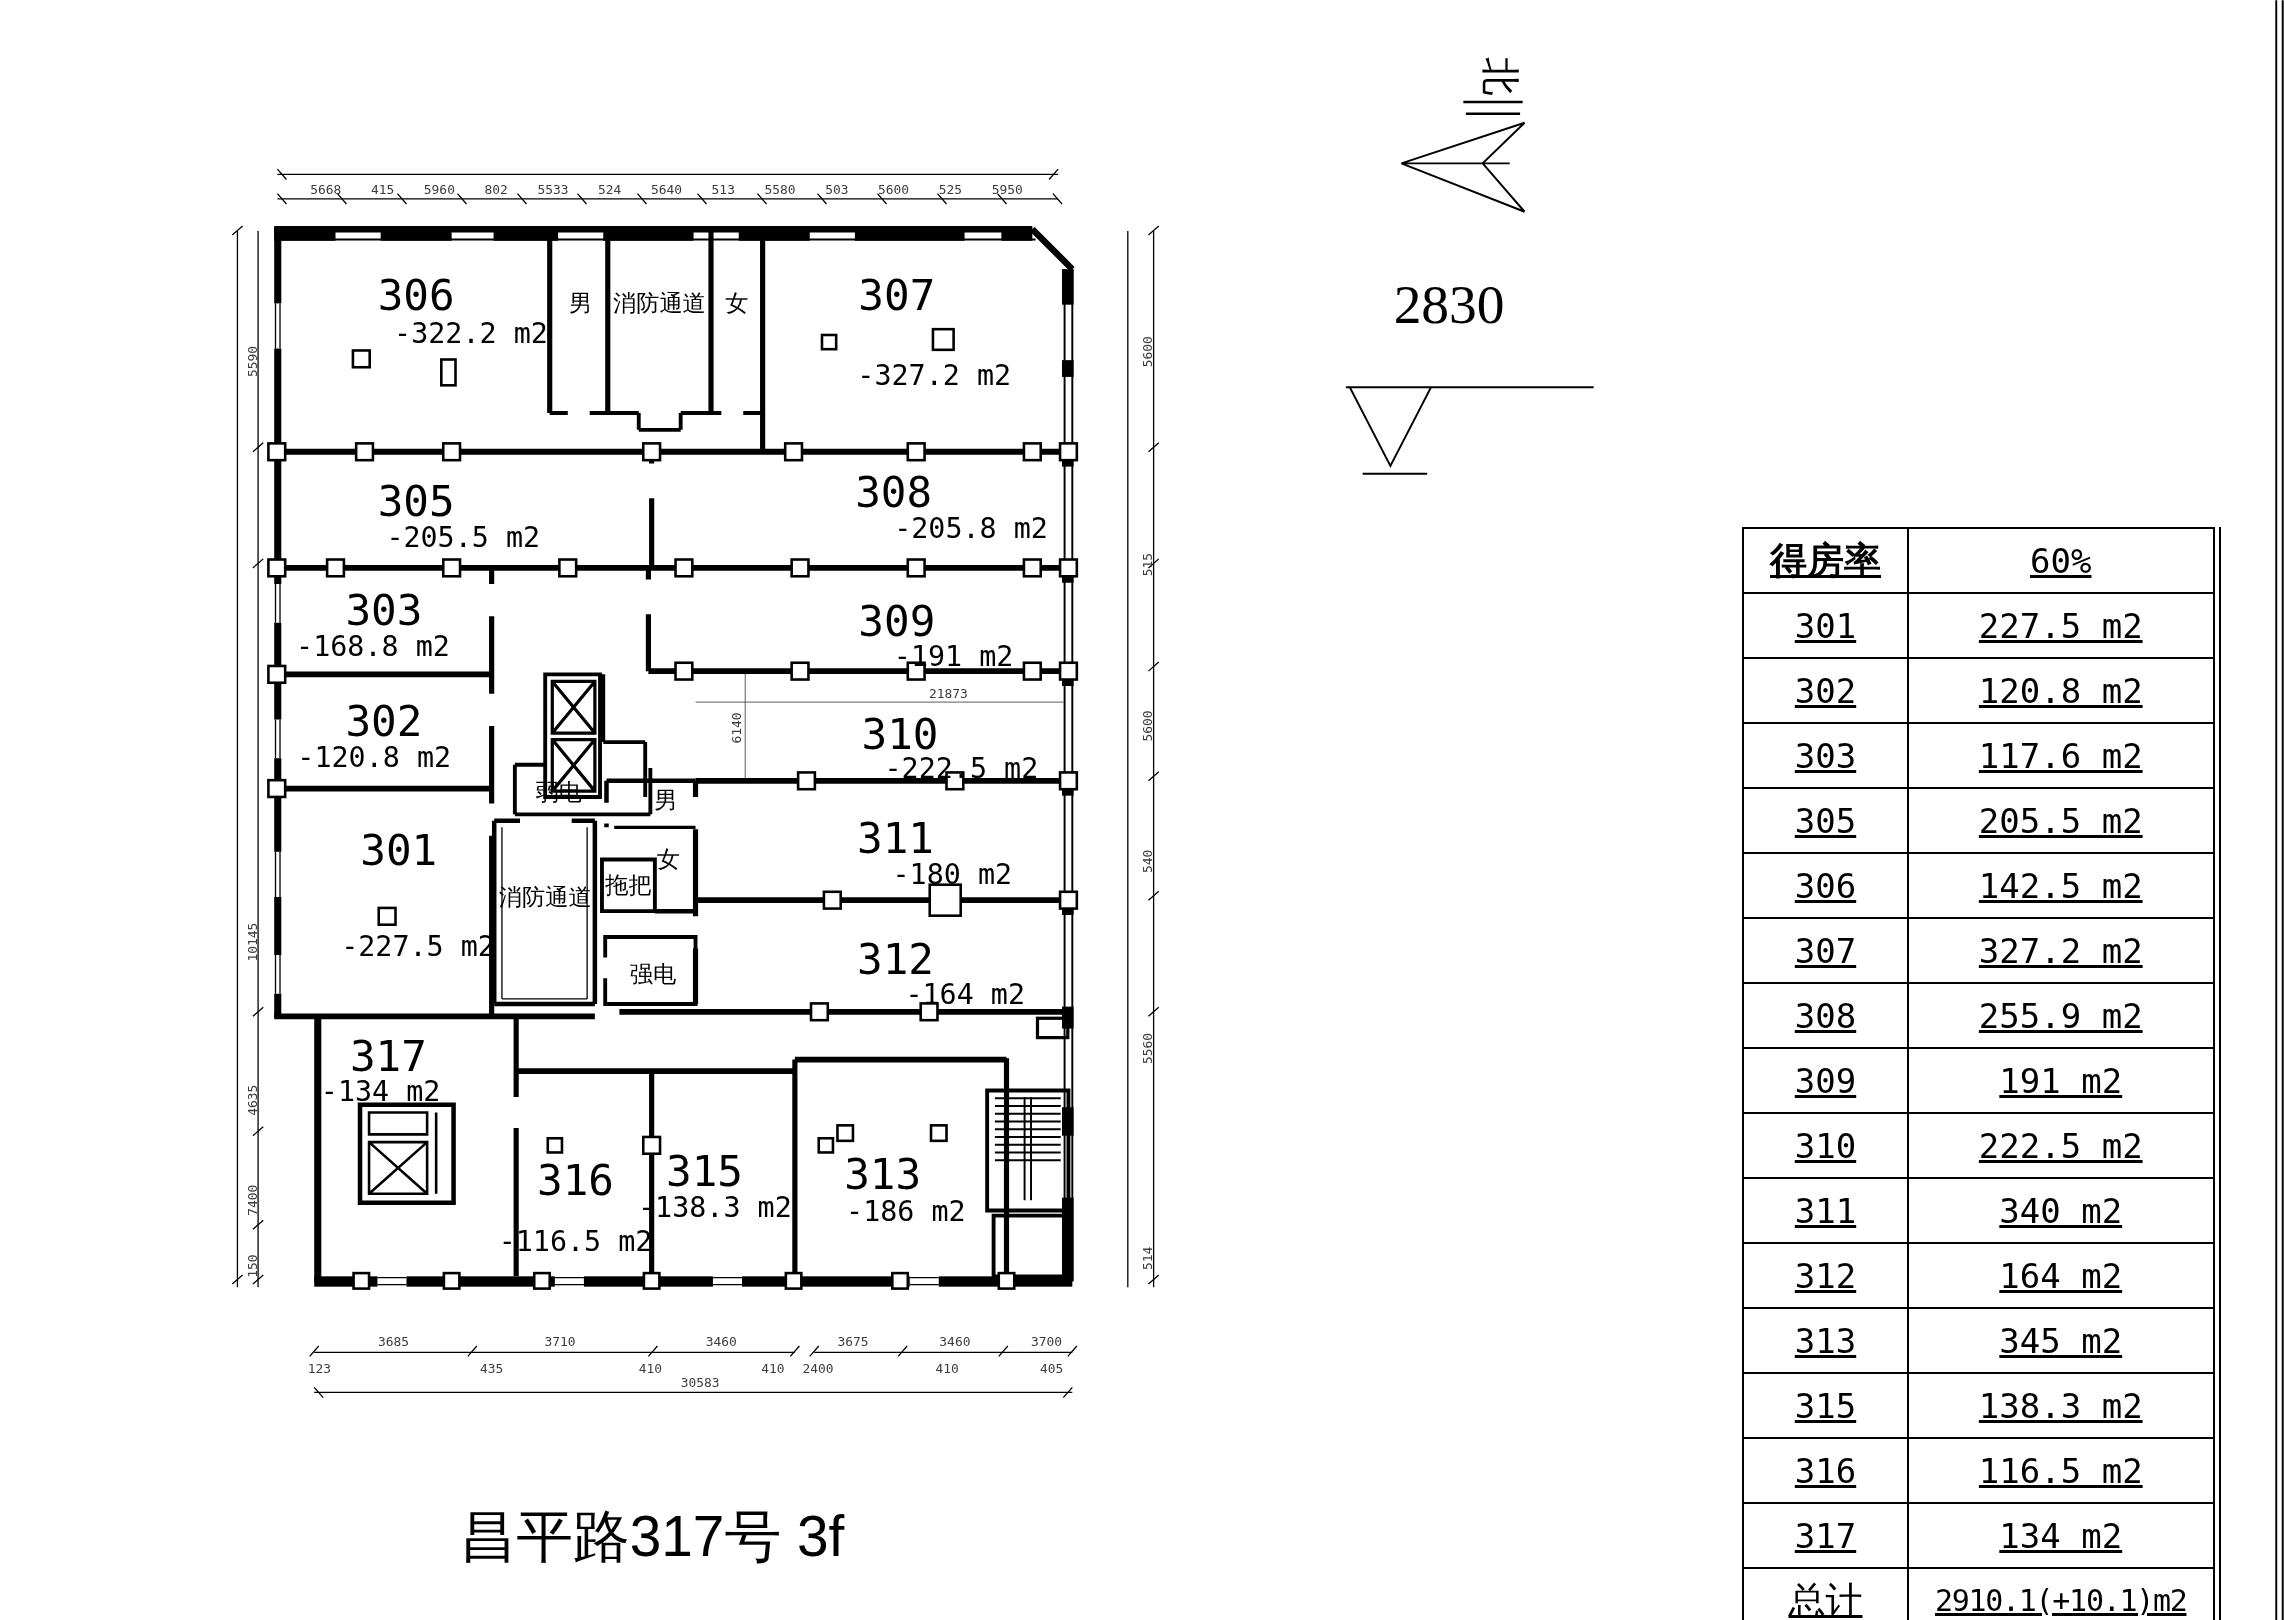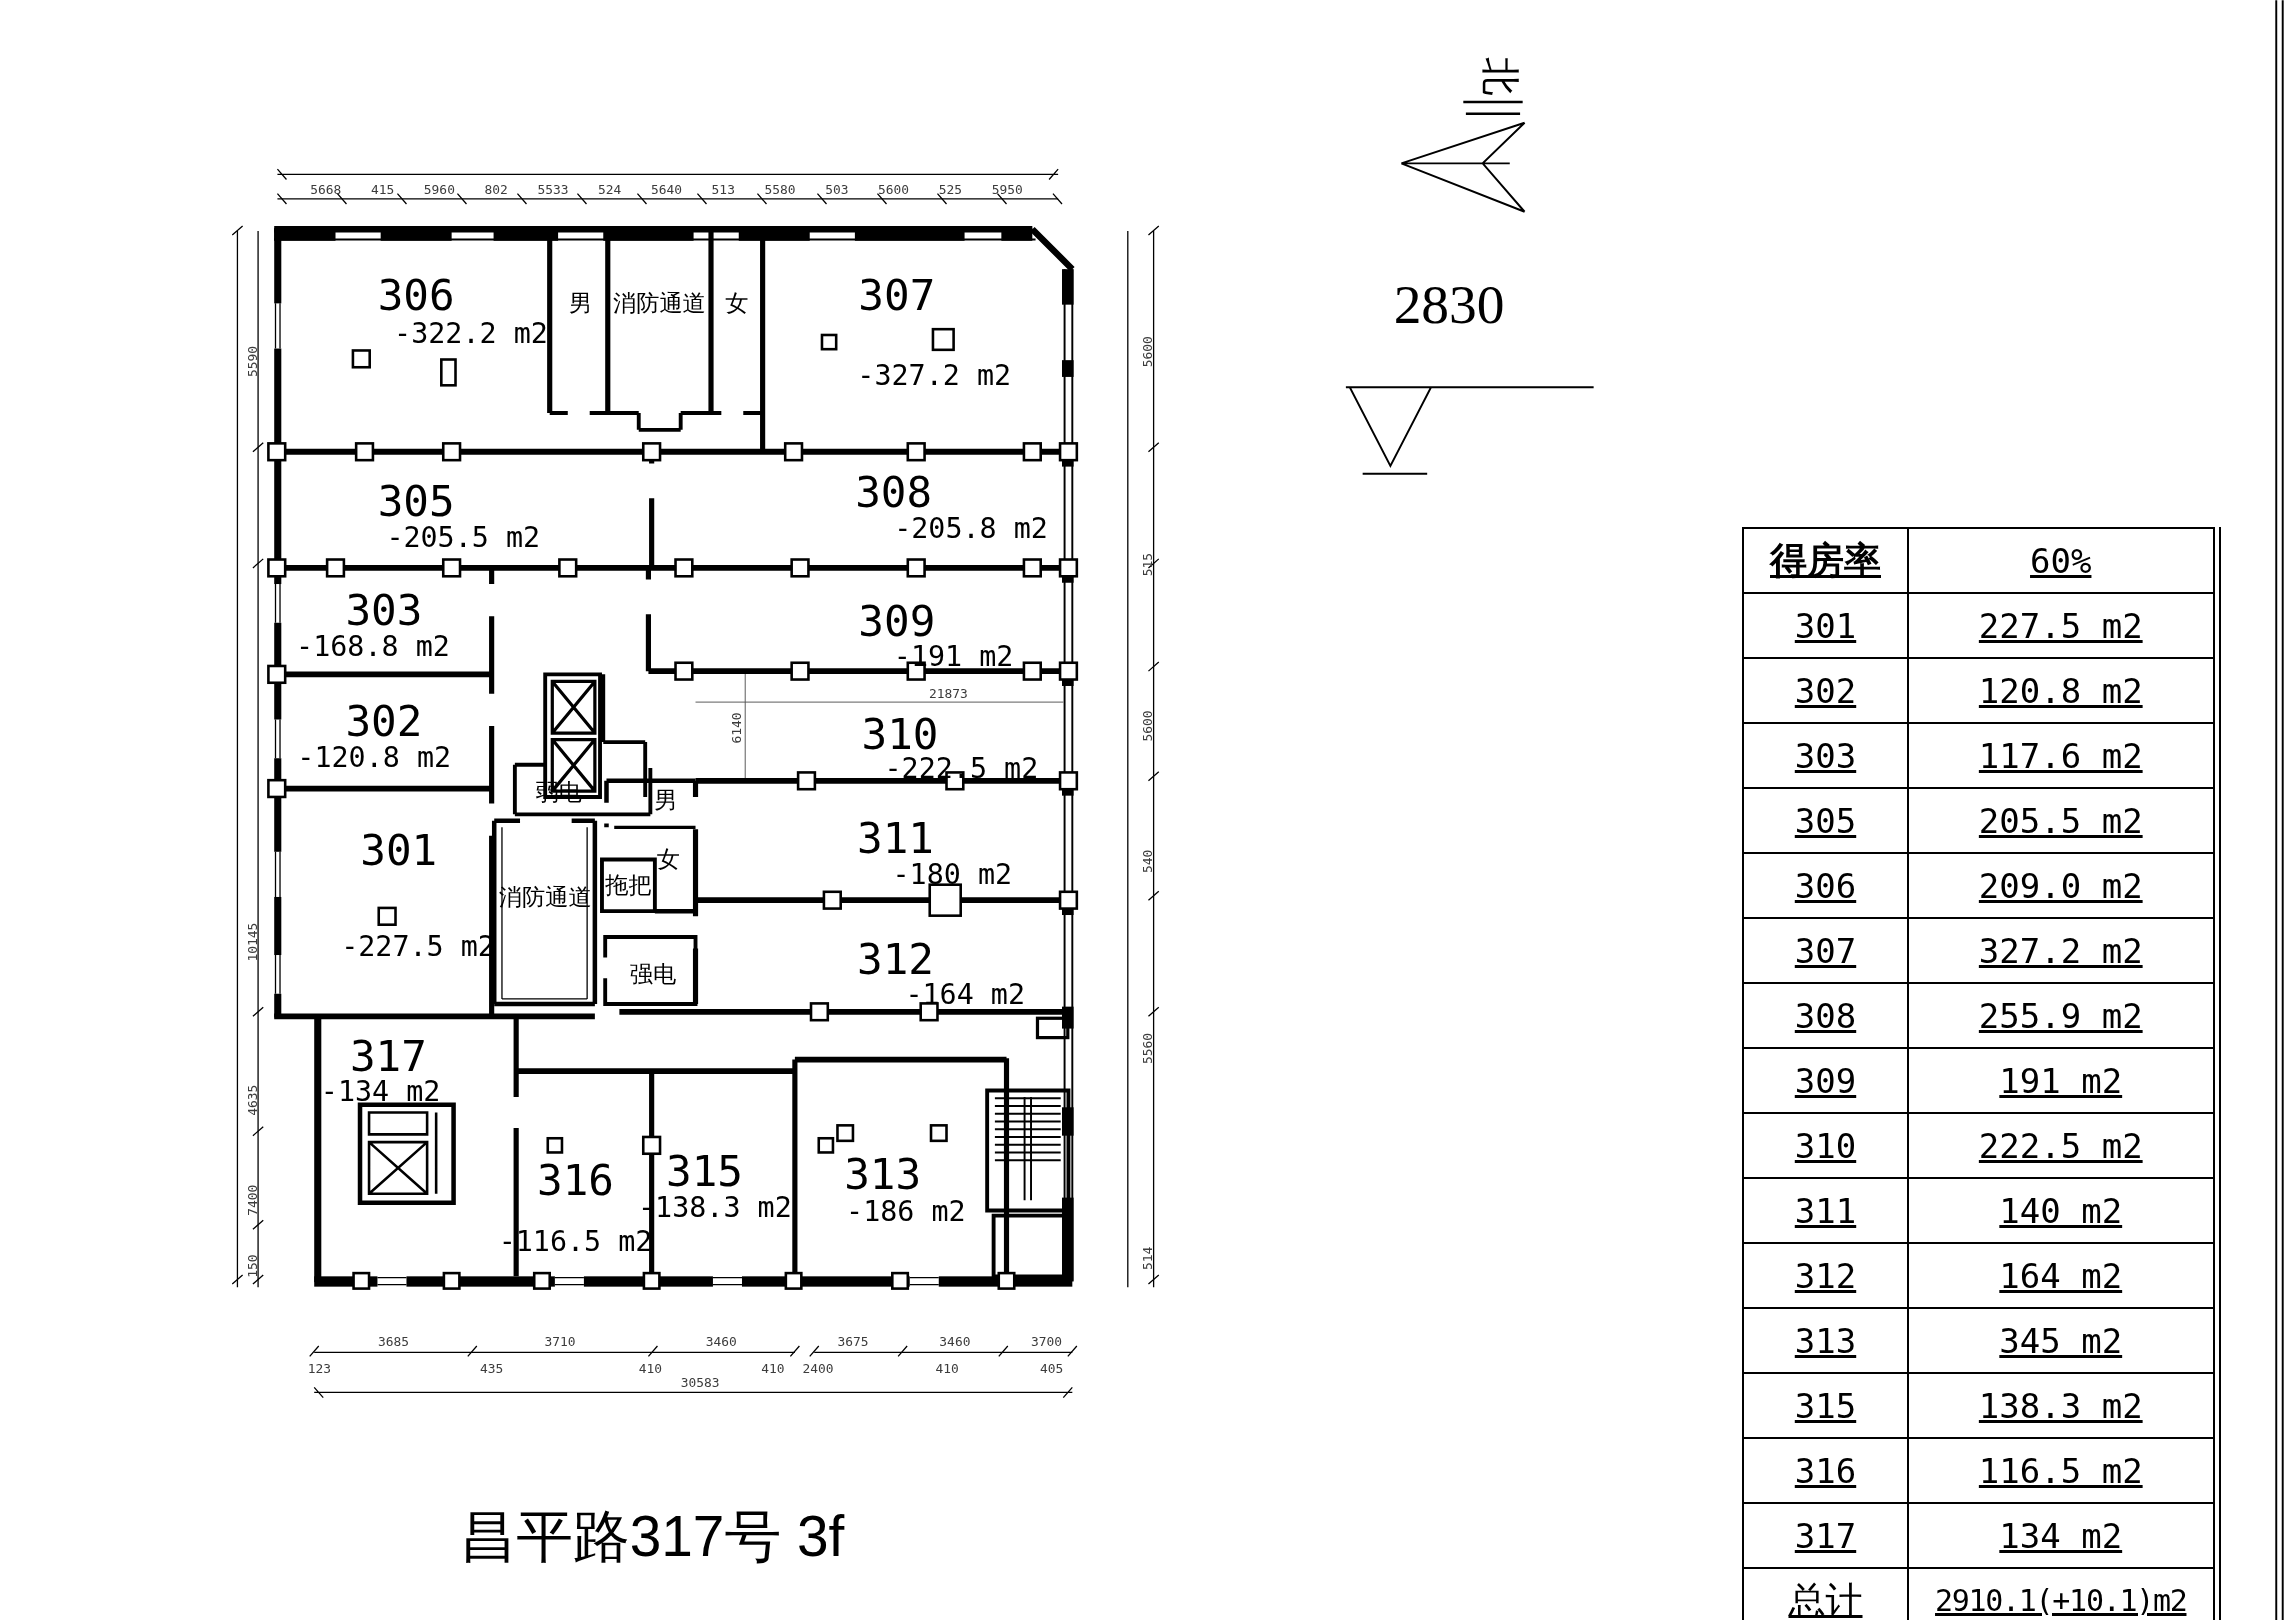--- a/index.html
+++ b/index.html
@@ -346,41 +346,41 @@
           <tr>
             <td class="cell-num">303</td>
             <td class="cell-num">117.6 m2</td>
           </tr>
           <tr>
             <td class="cell-num">305</td>
             <td class="cell-num">205.5 m2</td>
           </tr>
           <tr>
             <td class="cell-num">306</td>
-            <td class="cell-num">209.0 m2</td>
+            <td class="cell-num">142.5 m2</td>
           </tr>
           <tr>
             <td class="cell-num">307</td>
             <td class="cell-num">327.2 m2</td>
           </tr>
           <tr>
             <td class="cell-num">308</td>
             <td class="cell-num">255.9 m2</td>
           </tr>
           <tr>
             <td class="cell-num">309</td>
             <td class="cell-num">191 m2</td>
           </tr>
           <tr>
             <td class="cell-num">310</td>
             <td class="cell-num">222.5 m2</td>
           </tr>
           <tr>
             <td class="cell-num">311</td>
-            <td class="cell-num">140 m2</td>
+            <td class="cell-num">340 m2</td>
           </tr>
           <tr>
             <td class="cell-num">312</td>
             <td class="cell-num">164 m2</td>
           </tr>
           <tr>
             <td class="cell-num">313</td>
             <td class="cell-num">345 m2</td>
           </tr>
           <tr>

